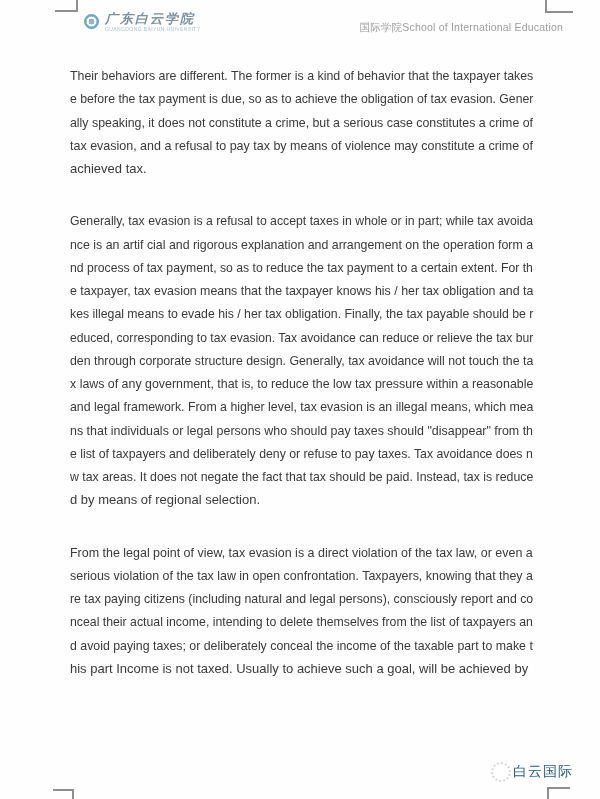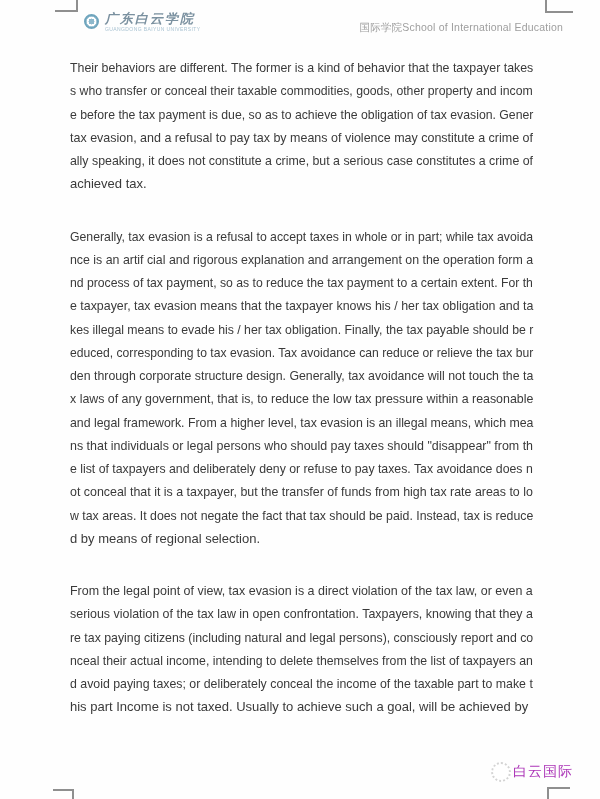--- a/index.html
+++ b/index.html
@@ -20,30 +20,30 @@
           background:radial-gradient(circle,#8db8cc 0 38%,#ffffff 39% 62%,#a6c8d8 63% 100%);
           display:inline-block;}
   .names{margin-left:6px;}
   .cn-name{font-family:"DejaVu Serif","Liberation Serif",serif;font-style:italic;
            font-size:13px;line-height:13px;color:#7b91a0;letter-spacing:2px;font-weight:bold;}
   .en-name{font-size:5px;line-height:6px;color:#a9c3d2;letter-spacing:0.4px;margin-top:1px;}
   .dept{position:absolute;top:21px;right:37px;font-size:10.5px;color:#9e9e9e;letter-spacing:0.2px;text-align:center;}
 
   
   .doc{position:absolute;left:70px;top:52px;width:463px;color:#3a3a3a;font-size:13px;}
-  .para{margin:4px 0 0 0;}
+  .para{margin:12px 0 0 0;}
   .para + .para{margin-top:29px;}
   .line{height:23.25px;line-height:23.25px;white-space:nowrap;}
   .line span{display:inline-block;transform-origin:0 50%;white-space:nowrap;}
 
   
   .watermark{position:absolute;left:491px;top:762px;display:flex;align-items:center;}
   .wm-icon{width:16px;height:16px;border-radius:50%;background:rgba(255,255,255,0.85);
            border:2px dotted #d4d4d4;display:inline-block;margin-right:2px;}
-  .wm-text{font-size:14px;color:#a21caf;letter-spacing:1px;opacity:0.9;}
+  .wm-text{font-size:14px;color:#0c4a6e;letter-spacing:1px;opacity:0.9;}
 </style>
 </head>
 <body>
 
 <div class="page">
 
   <div class="mark tl"></div>
   <div class="mark tr"></div>
   <div class="mark bl"></div>
   <div class="mark br"></div>
@@ -55,39 +55,37 @@
         <div class="cn-name">广东白云学院</div>
         <div class="en-name">GUANGDONG BAIYUN UNIVERSITY</div>
       </div>
     </div>
     <div class="dept">国际学院School of International Education</div>
   </header>
 
   <main class="doc" id="doc-body" style="color: rgb(58, 58, 58);">
       <div class="para">
         <div class="line"><span style="transform: scaleX(0.9507);">Their behaviors are different. The former is a kind of behavior that the taxpayer takes</span></div>
-        <div class="line"><span style="transform: scaleX(0.943);">s who transfer or conceal their taxable commodities, goods, other property and incom</span></div>
         <div class="line"><span style="transform: scaleX(0.943);">e before the tax payment is due, so as to achieve the obligation of tax evasion. Gener</span></div>
+        <div class="line"><span style="transform: scaleX(0.9507);">ally speaking, it does not constitute a crime, but a serious case constitutes a crime of</span></div>
         <div class="line"><span style="transform: scaleX(0.9606);">tax evasion, and a refusal to pay tax by means of violence may constitute a crime of</span></div>
-        <div class="line"><span style="transform: scaleX(0.9507);">ally speaking, it does not constitute a crime, but a serious case constitutes a crime of</span></div>
         <div class="line last"><span style="transform: scaleX(1);">achieved tax.</span></div>
       </div>
       <div class="para">
         <div class="line"><span style="transform: scaleX(0.943);">Generally, tax evasion is a refusal to accept taxes in whole or in part; while tax avoida</span></div>
         <div class="line"><span style="transform: scaleX(0.9507);">nce is an artif cial and rigorous explanation and arrangement on the operation form a</span></div>
         <div class="line"><span style="transform: scaleX(0.9391);">nd process of tax payment, so as to reduce the tax payment to a certain extent. For th</span></div>
         <div class="line"><span style="transform: scaleX(0.9527);">e taxpayer, tax evasion means that the taxpayer knows his / her tax obligation and ta</span></div>
         <div class="line"><span style="transform: scaleX(0.9449);">kes illegal means to evade his / her tax obligation. Finally, the tax payable should be r</span></div>
         <div class="line"><span style="transform: scaleX(0.9335);">educed, corresponding to tax evasion. Tax avoidance can reduce or relieve the tax bur</span></div>
         <div class="line"><span style="transform: scaleX(0.9488);">den through corporate structure design. Generally, tax avoidance will not touch the ta</span></div>
         <div class="line"><span style="transform: scaleX(0.9527);">x laws of any government, that is, to reduce the low tax pressure within a reasonable</span></div>
         <div class="line"><span style="transform: scaleX(0.9488);">and legal framework. From a higher level, tax evasion is an illegal means, which mea</span></div>
         <div class="line"><span style="transform: scaleX(0.9566);">ns that individuals or legal persons who should pay taxes should "disappear" from th</span></div>
         <div class="line"><span style="transform: scaleX(0.9449);">e list of taxpayers and deliberately deny or refuse to pay taxes. Tax avoidance does n</span></div>
-        <div class="line"><span style="transform: scaleX(0.9546);">ot conceal that it is a taxpayer, but the transfer of funds from high tax rate areas to lo</span></div>
         <div class="line"><span style="transform: scaleX(0.9468);">w tax areas. It does not negate the fact that tax should be paid. Instead, tax is reduce</span></div>
         <div class="line last"><span style="transform: scaleX(1);">d by means of regional selection.</span></div>
       </div>
       <div class="para">
         <div class="line"><span style="transform: scaleX(0.9586);">From the legal point of view, tax evasion is a direct violation of the tax law, or even a</span></div>
         <div class="line"><span style="transform: scaleX(0.9566);">serious violation of the tax law in open confrontation. Taxpayers, knowing that they a</span></div>
         <div class="line"><span style="transform: scaleX(0.9468);">re tax paying citizens (including natural and legal persons), consciously report and co</span></div>
         <div class="line"><span style="transform: scaleX(0.9449);">nceal their actual income, intending to delete themselves from the list of taxpayers an</span></div>
         <div class="line"><span style="transform: scaleX(0.9488);">d avoid paying taxes; or deliberately conceal the income of the taxable part to make t</span></div>
         <div class="line last"><span style="transform: scaleX(1);">his part Income is not taxed. Usually to achieve such a goal, will be achieved by</span></div>

